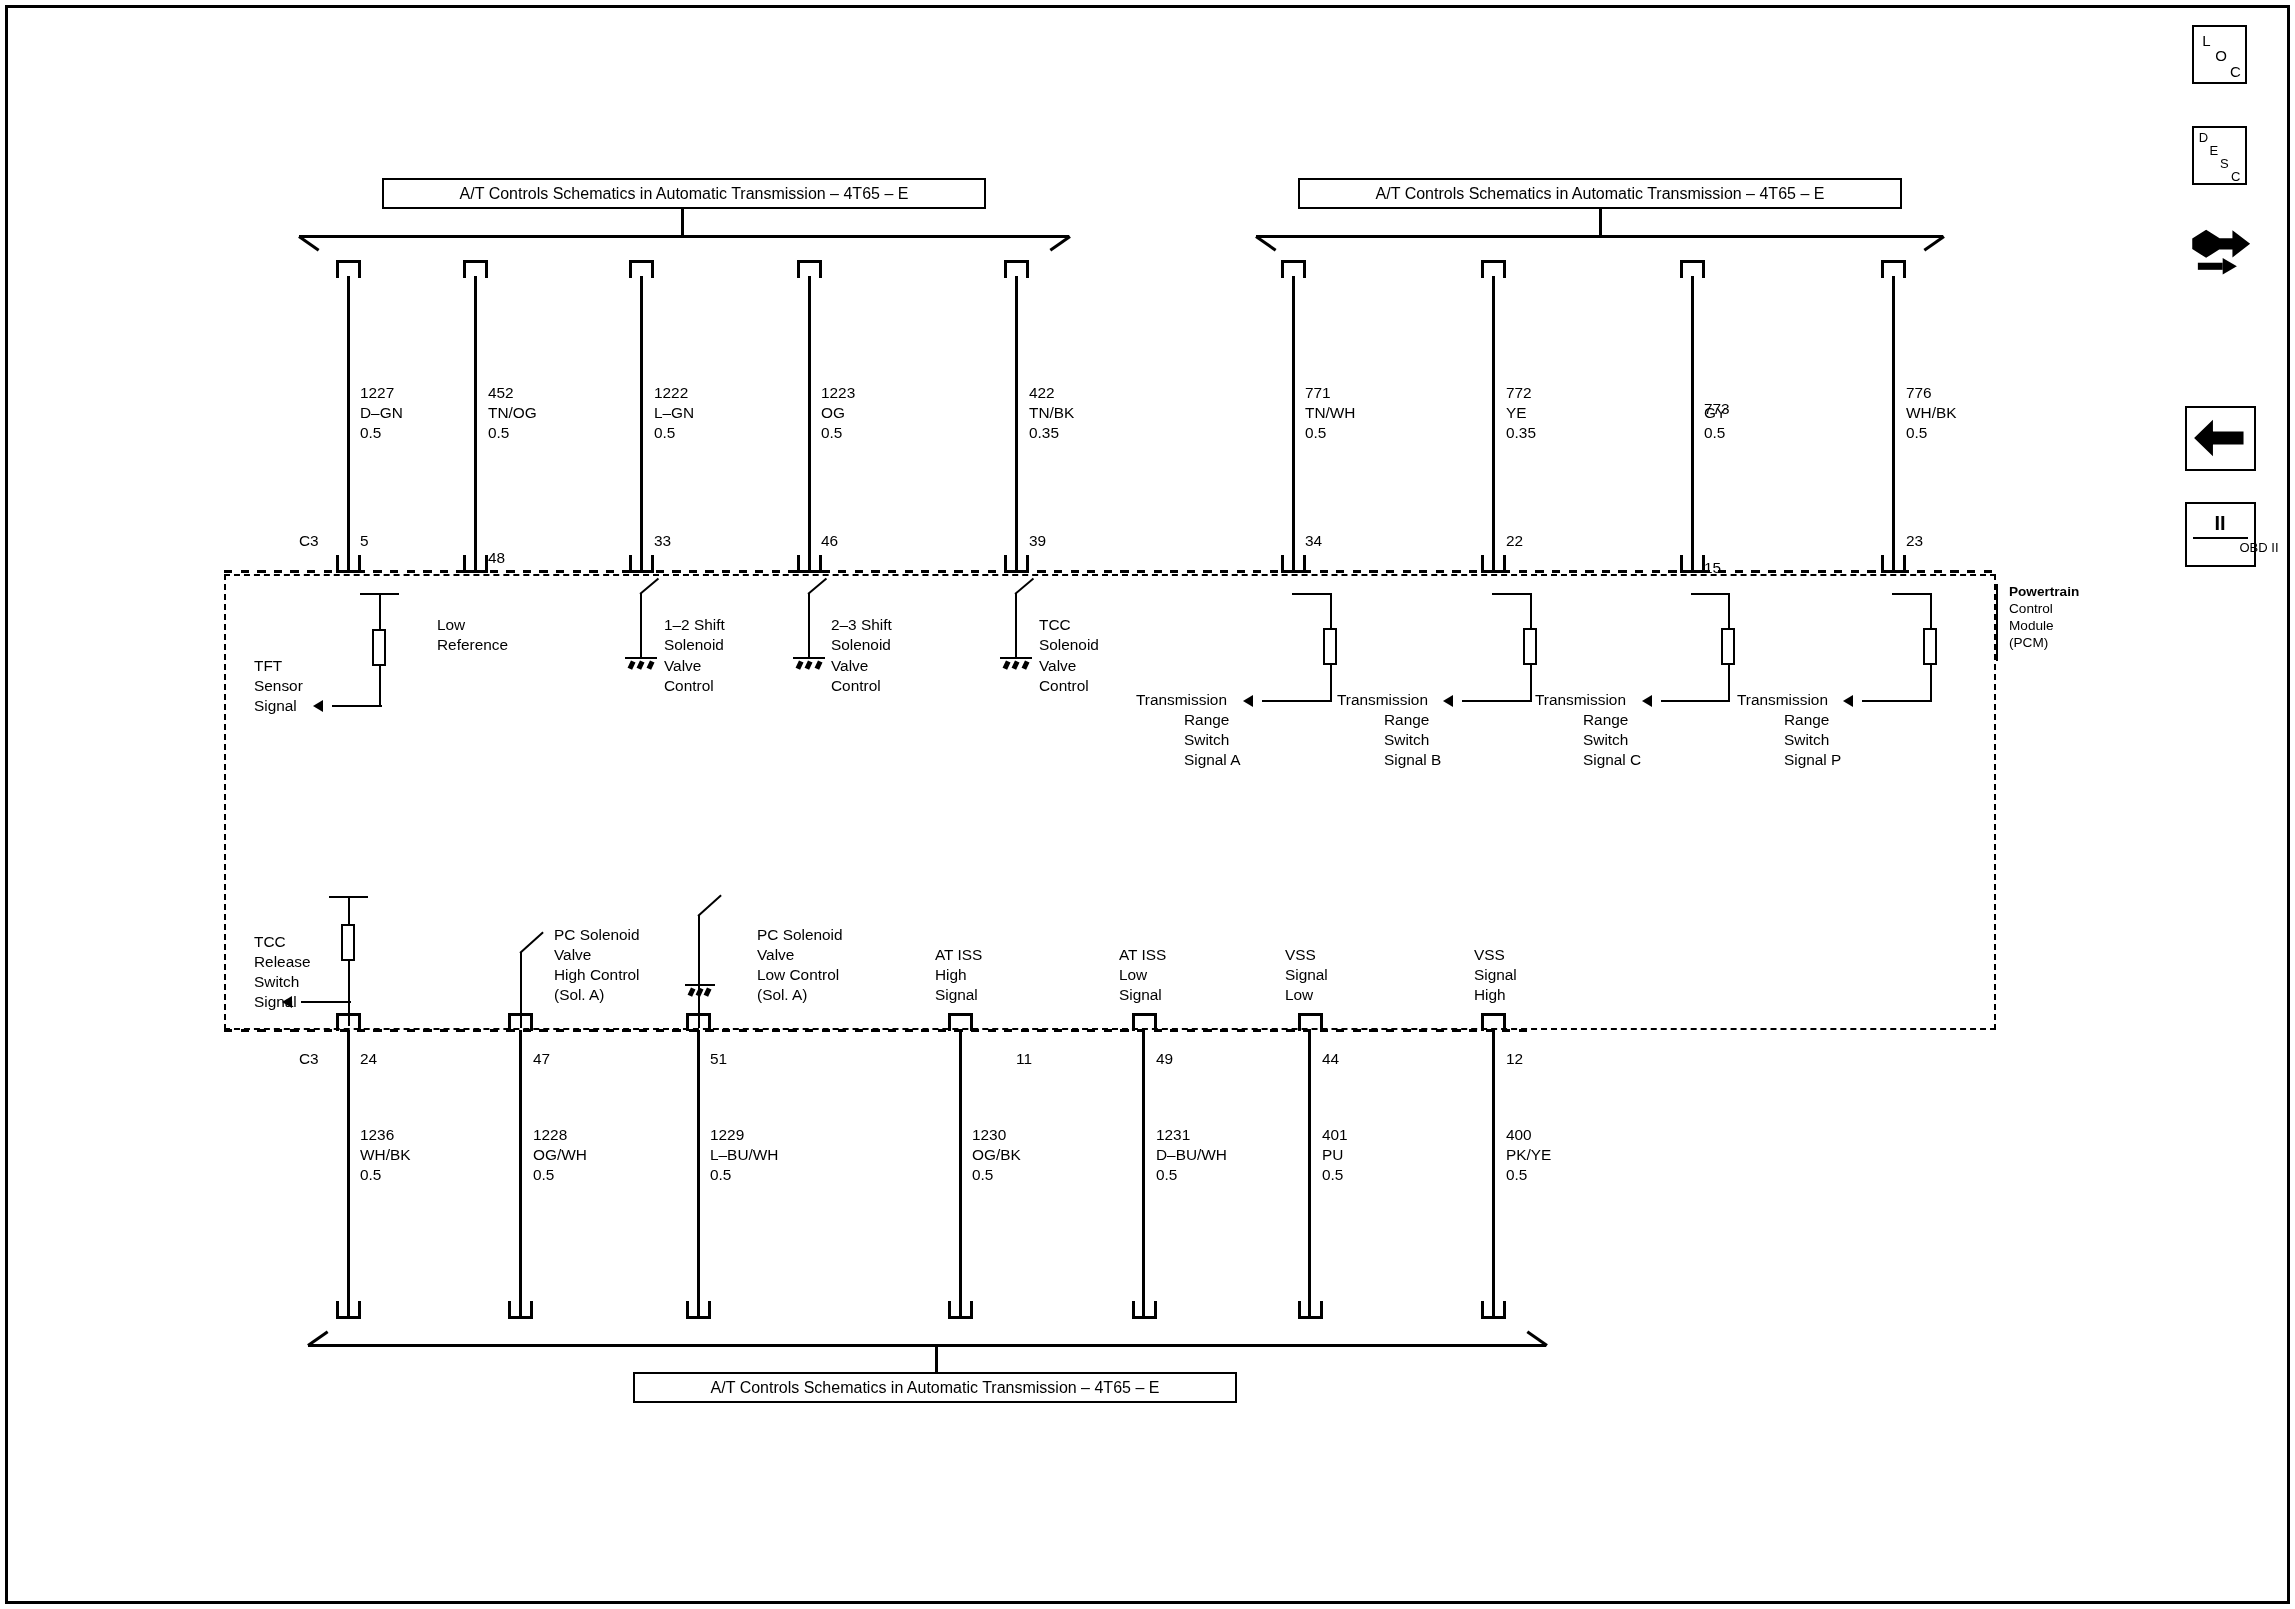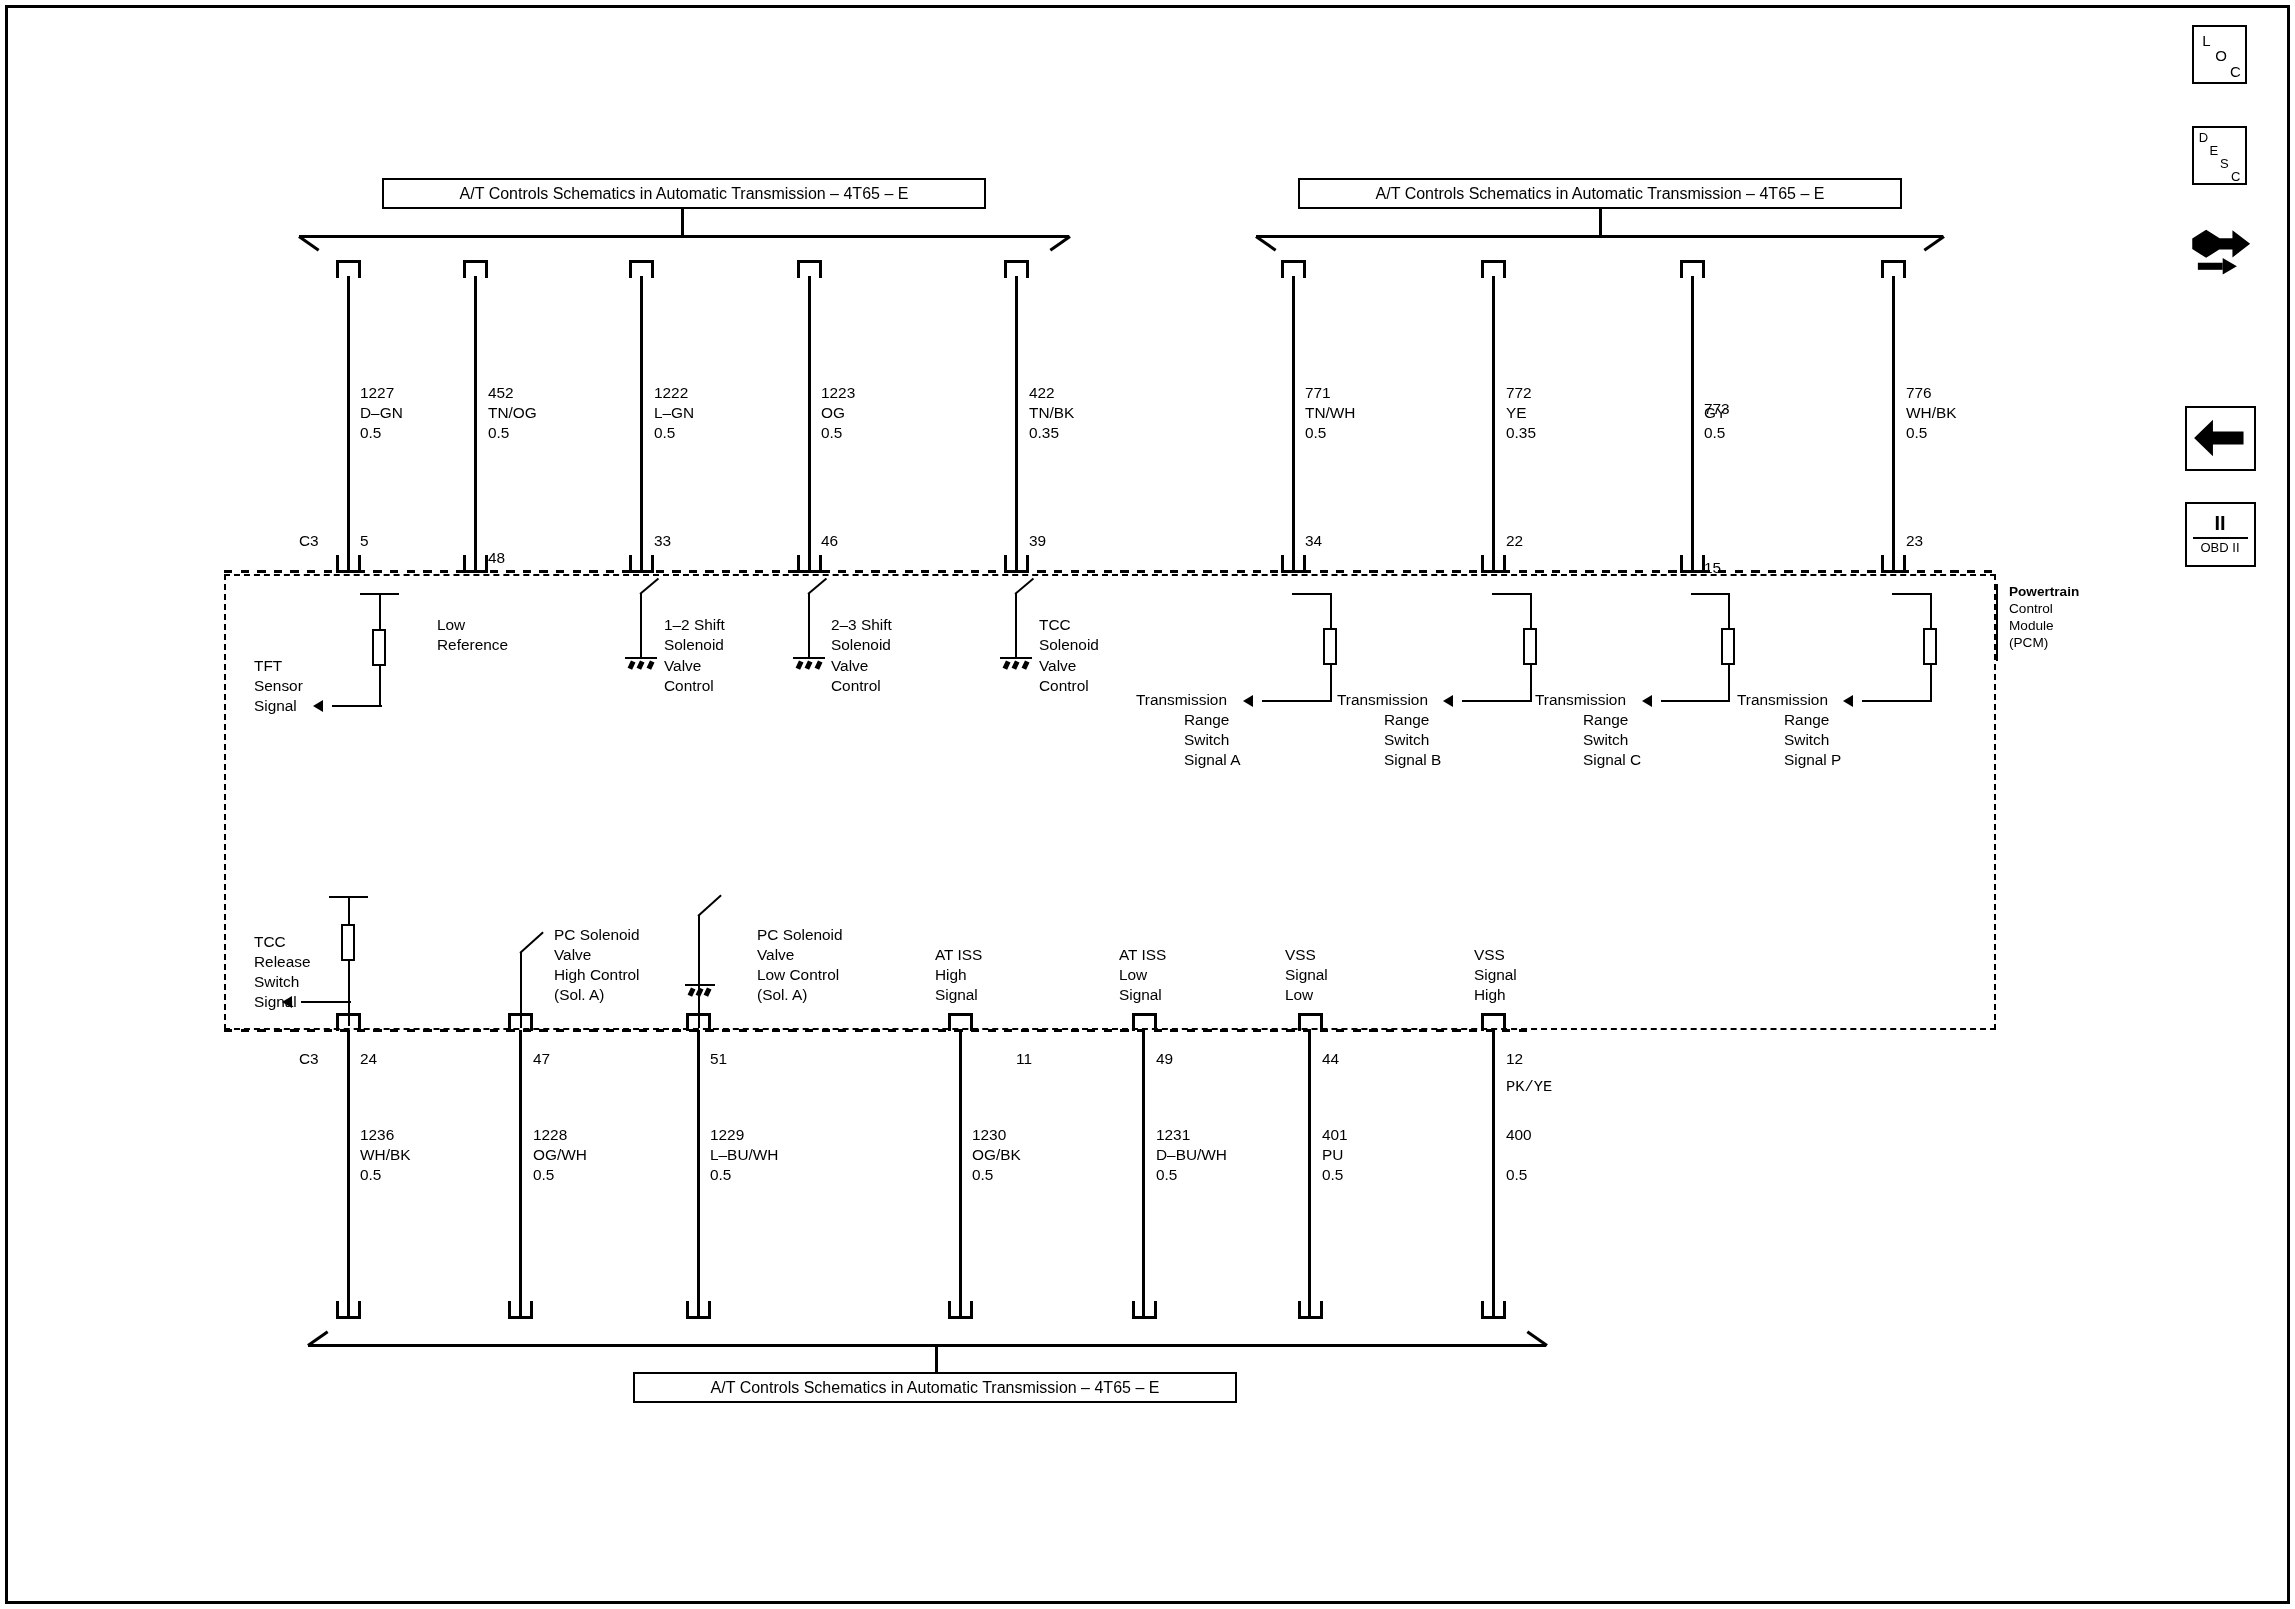--- a/index.html
+++ b/index.html
@@ -406,21 +406,21 @@
   <div class="vline" style="left:1308px; top:1030px; height:289px;"></div>
   <div class="txt" style="left:1322px; top:1050px;">44</div>
   <div class="txt" style="left:1322px; top:1126px;">401</div>
   <div class="txt" style="left:1322px; top:1146px;">PU</div>
   <div class="txt" style="left:1322px; top:1166px;">0.5</div>
   <div class="term bottom" style="left:1298px; top:1301px;"></div>
 
   <div class="vline" style="left:1492px; top:1030px; height:289px;"></div>
   <div class="txt" style="left:1506px; top:1050px;">12</div>
   <div class="txt" style="left:1506px; top:1126px;">400</div>
-  <div class="txt" style="left:1506px; top:1078px;font-family:Liberation Mono, monospace;">PK/YE</div>
+  <div class="txt" style="left:1506px; top:1146px;">PK/YE</div>
   <div class="txt" style="left:1506px; top:1166px;">0.5</div>
   <div class="term bottom" style="left:1481px; top:1301px;"></div>
 
   <div class="hline" style="left:308px; top:1344px; width:1238px;"></div>
   <div class="hline" style="left:308px; top:1344px; width:24px; transform:rotate(-35deg); transform-origin:left center;"></div>
   <div class="hline" style="left:1523px; top:1344px; width:24px; transform:rotate(35deg); transform-origin:right center;"></div>
   <div class="vline" style="left:935px; top:1344px; height:30px;"></div>
   <div class="boxlabel" style="left:633px; top:1372px; width:604px; height:31px;">A/T Controls Schematics in Automatic Transmission – 4T65 – E</div>
 
   <div class="icon-box" style="left:2192px; top:25px; width:55px; height:59px;">
@@ -445,21 +445,21 @@
   </div>
 
   <div class="icon-box" style="left:2185px; top:406px; width:71px; height:65px;">
     <svg width="66" height="60" viewBox="0 0 112 102">
       <path d="M96 40 L44 40 L44 20 L12 51 L44 82 L44 62 L96 62 Z" fill="#000"></path>
     </svg>
   </div>
 
   <div class="icon-box" style="left:2185px; top:502px; width:71px; height:65px;">
     <div style="position:absolute; left:0; top:8.3px; width:66px; text-align:center; font-size:20px; font-weight:bold;">II</div>
-    <div style="position:absolute; left:0; top:36px; width:66px; text-align:center; font-size:13px;">OBD II</div>
+    <div style="position:absolute; left:0; top:36px; width:66px; text-align:center; font-size:13px;padding-left:39px;">OBD II</div>
     <div style="position:absolute; left:6px; top:33px; width:55px; height:1.8px; background:#000;"></div>
   </div>
 
   <div style="position:absolute; left:224px; top:570px; width:1772px; height:3px;
               background: repeating-linear-gradient(to right, #000 0 8.3px, transparent 8.3px 16.6px);"></div>
   <div style="position:absolute; left:224px; top:1029px; width:1304px; height:3px;
               background: repeating-linear-gradient(to right, #000 0 8.3px, transparent 8.3px 16.6px);"></div>
 
   <div class="term bottom" style="left:336px; top:555px;"></div>
   <div class="term bottom" style="left:463px; top:555px;"></div>

